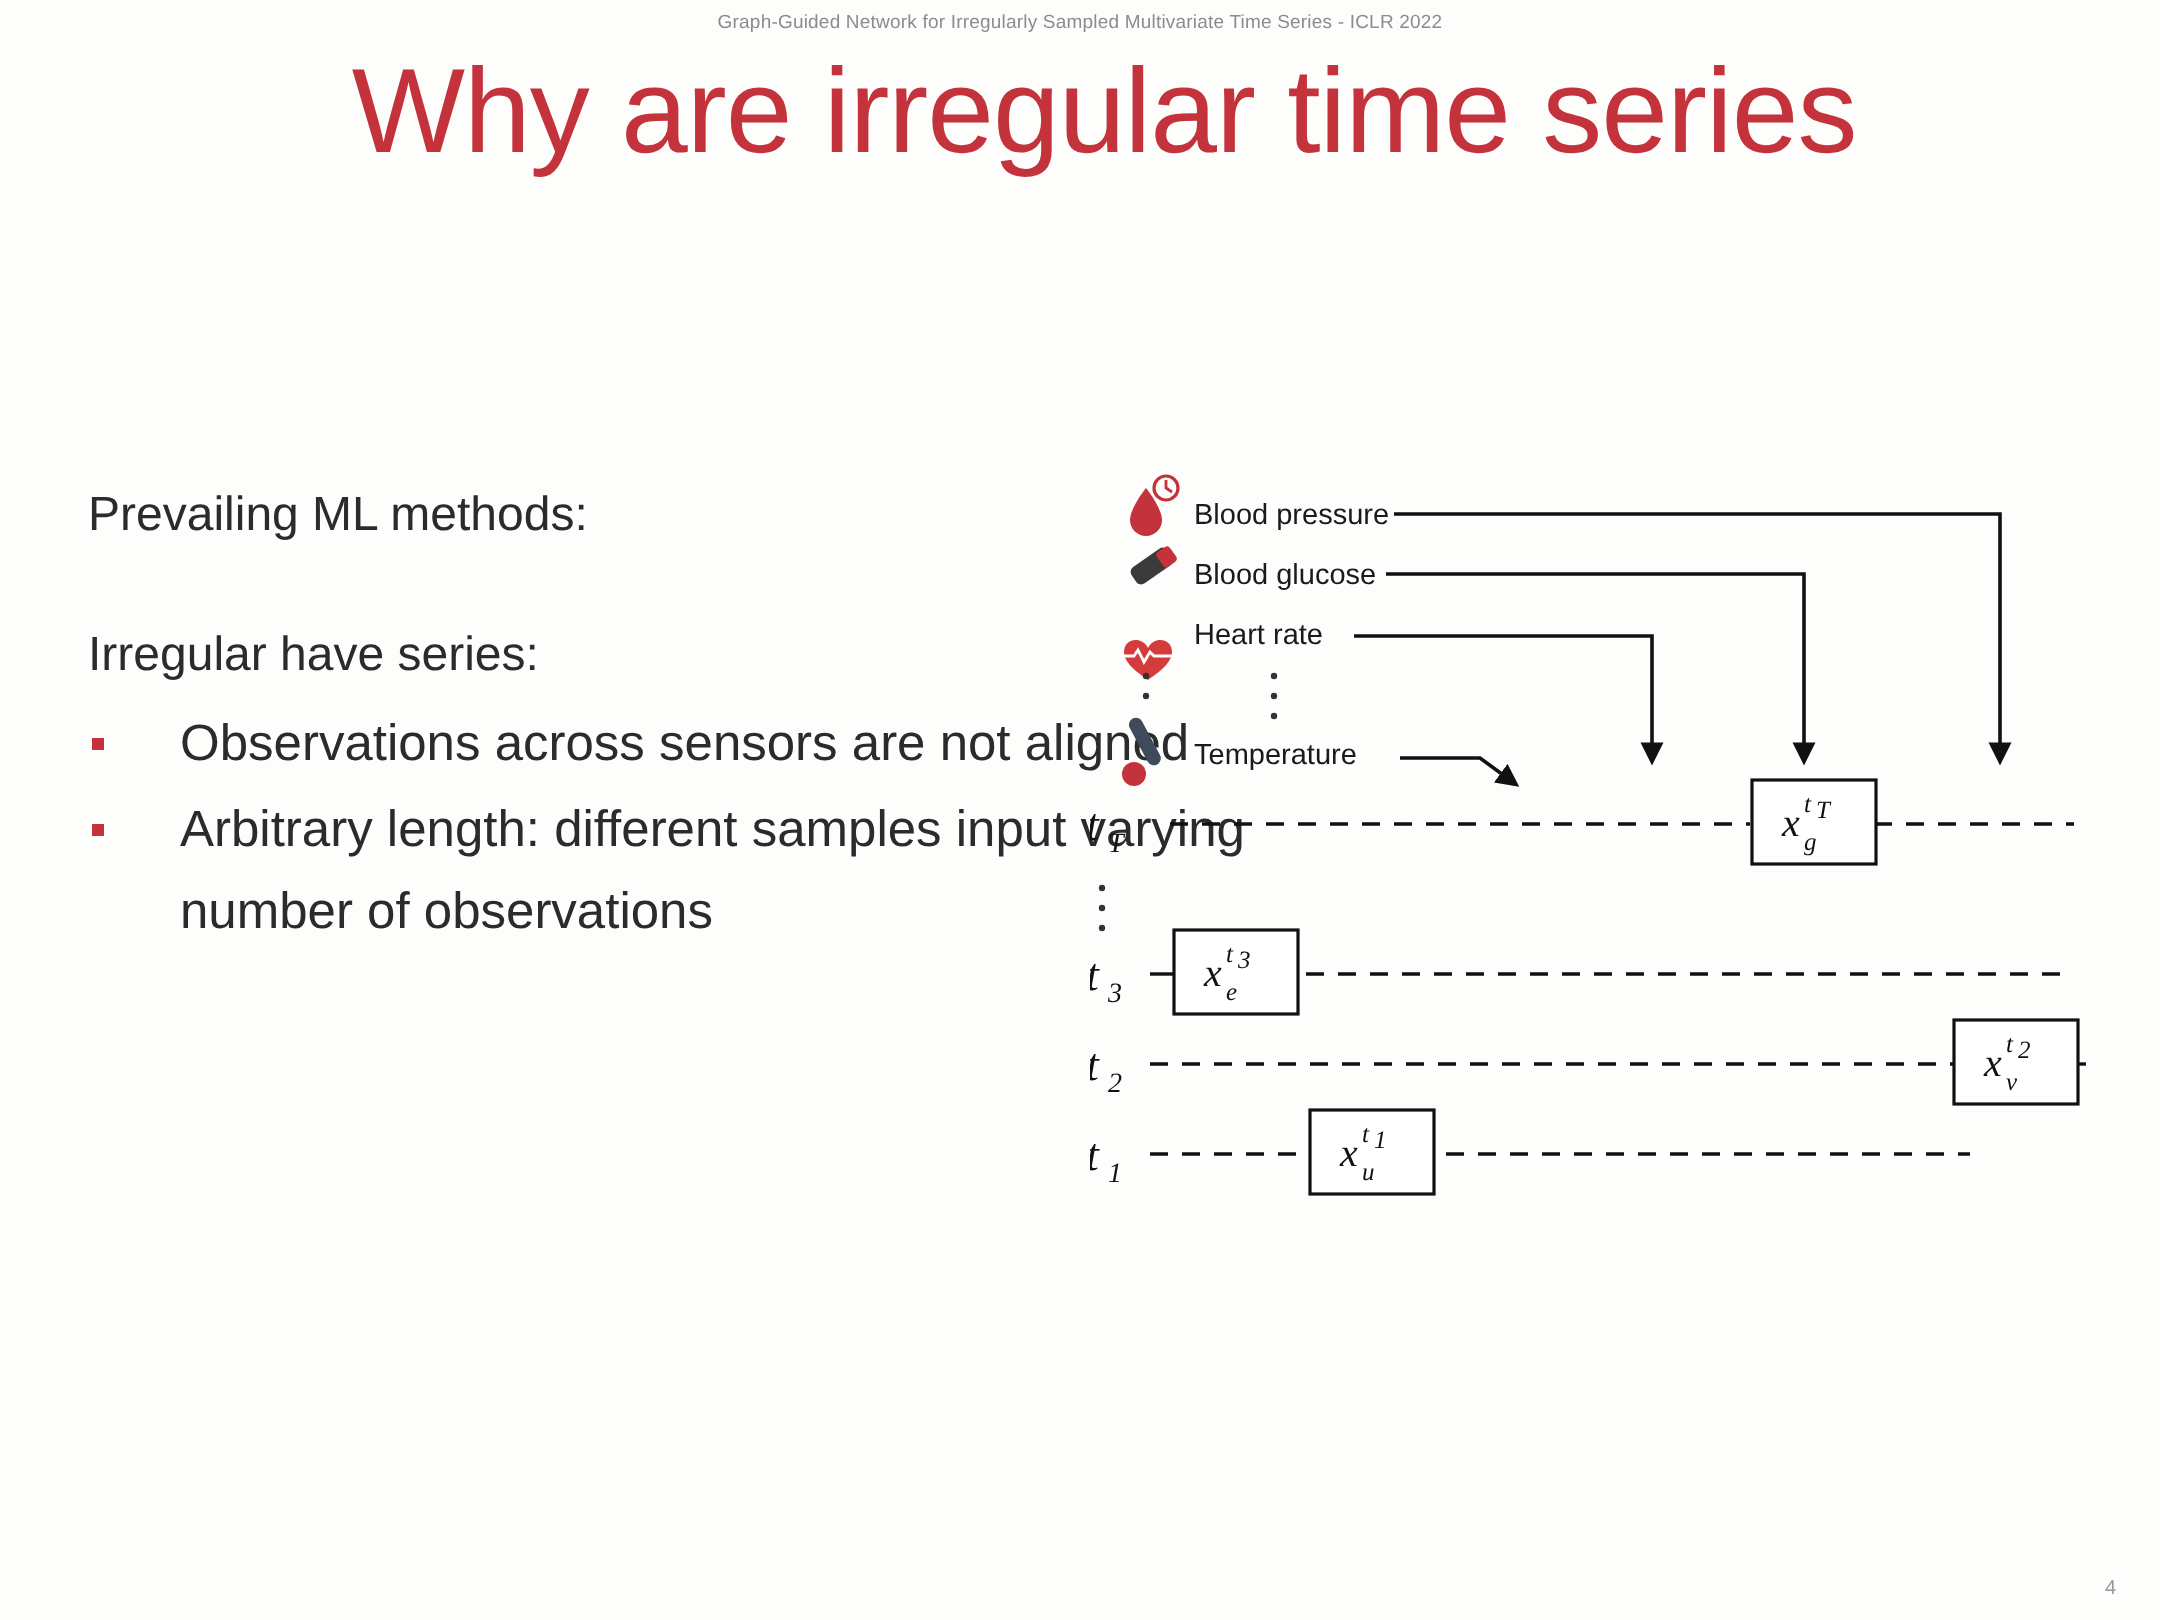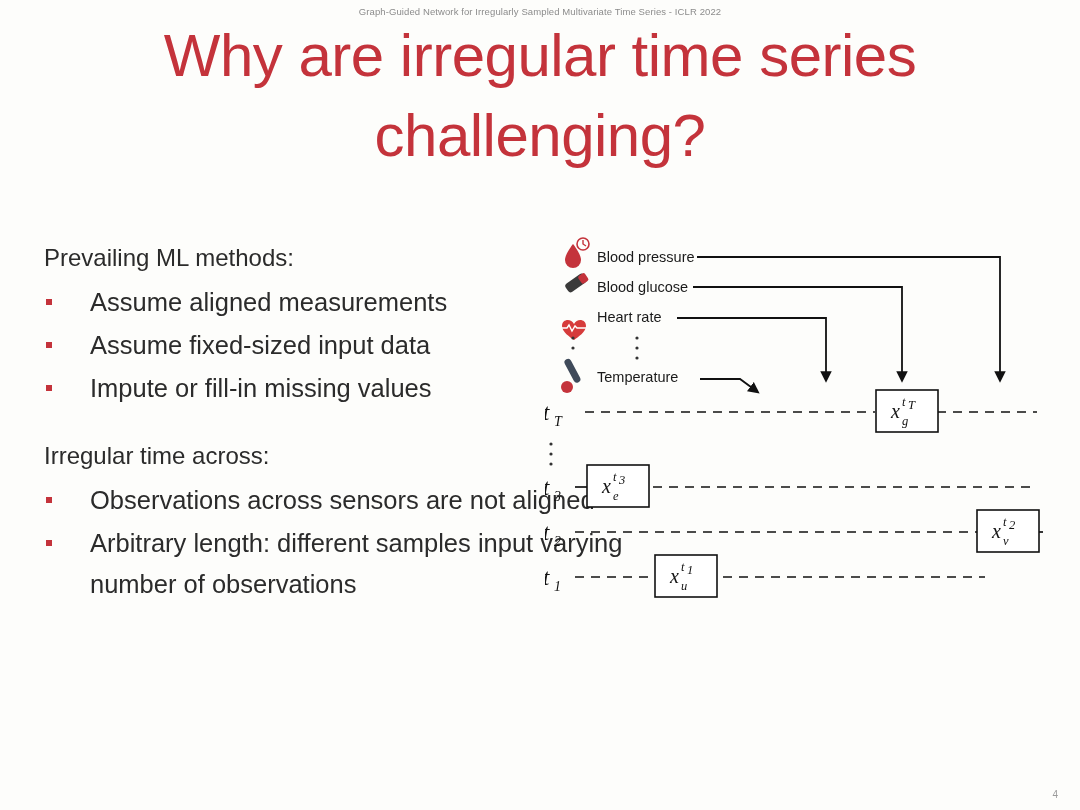--- a/index.html
+++ b/index.html
@@ -26,21 +26,21 @@
     left: 0;
     width: 1080px;
     text-align: center;
     font-size: 9.5px;
     color: #8c8c8c;
     letter-spacing: 0.1px;
   }
   .title {
     position: absolute;
     top: 16px;
-    left: 60px;
+    left: 72px;
     width: 960px;
     text-align: center;
     color: #c4333b;
     font-size: 60px;
     line-height: 1.33;
     font-weight: 400;
     letter-spacing: -0.5px;
   }
   .body-left {
     position: absolute;
@@ -128,44 +128,29 @@
 </style>
 </head>
 <body>
 
 <div class="slide">
 
   <div class="header-note">Graph-Guided Network for Irregularly Sampled Multivariate Time Series - ICLR 2022</div>
 
   <div class="title">
     <div>Why are irregular time series</div>
-    <div>challenging?</div>
   </div>
 
   <div class="body-left">
 
     <div class="section-head">Prevailing ML methods:</div>
-    <ul class="bullets">
-      <li>
-        <span class="dot"></span>
-        <span>Assume aligned measurements</span>
-      </li>
-      <li>
-        <span class="dot"></span>
-        <span>Assume fixed-sized input data</span>
-      </li>
-      <li>
-        <span class="dot"></span>
-        <span>Impute or fill-in missing values</span>
-      </li>
-    </ul>
 
     <div class="gap"></div>
 
-    <div class="section-head">Irregular time across:</div>
+    <div class="section-head">Irregular have series:</div>
     <ul class="bullets">
       <li>
         <span class="dot"></span>
         <span>Observations across sensors are not aligned</span>
       </li>
       <li>
         <span class="dot"></span>
       </li>
       <li>
         <span class="dot"></span>

